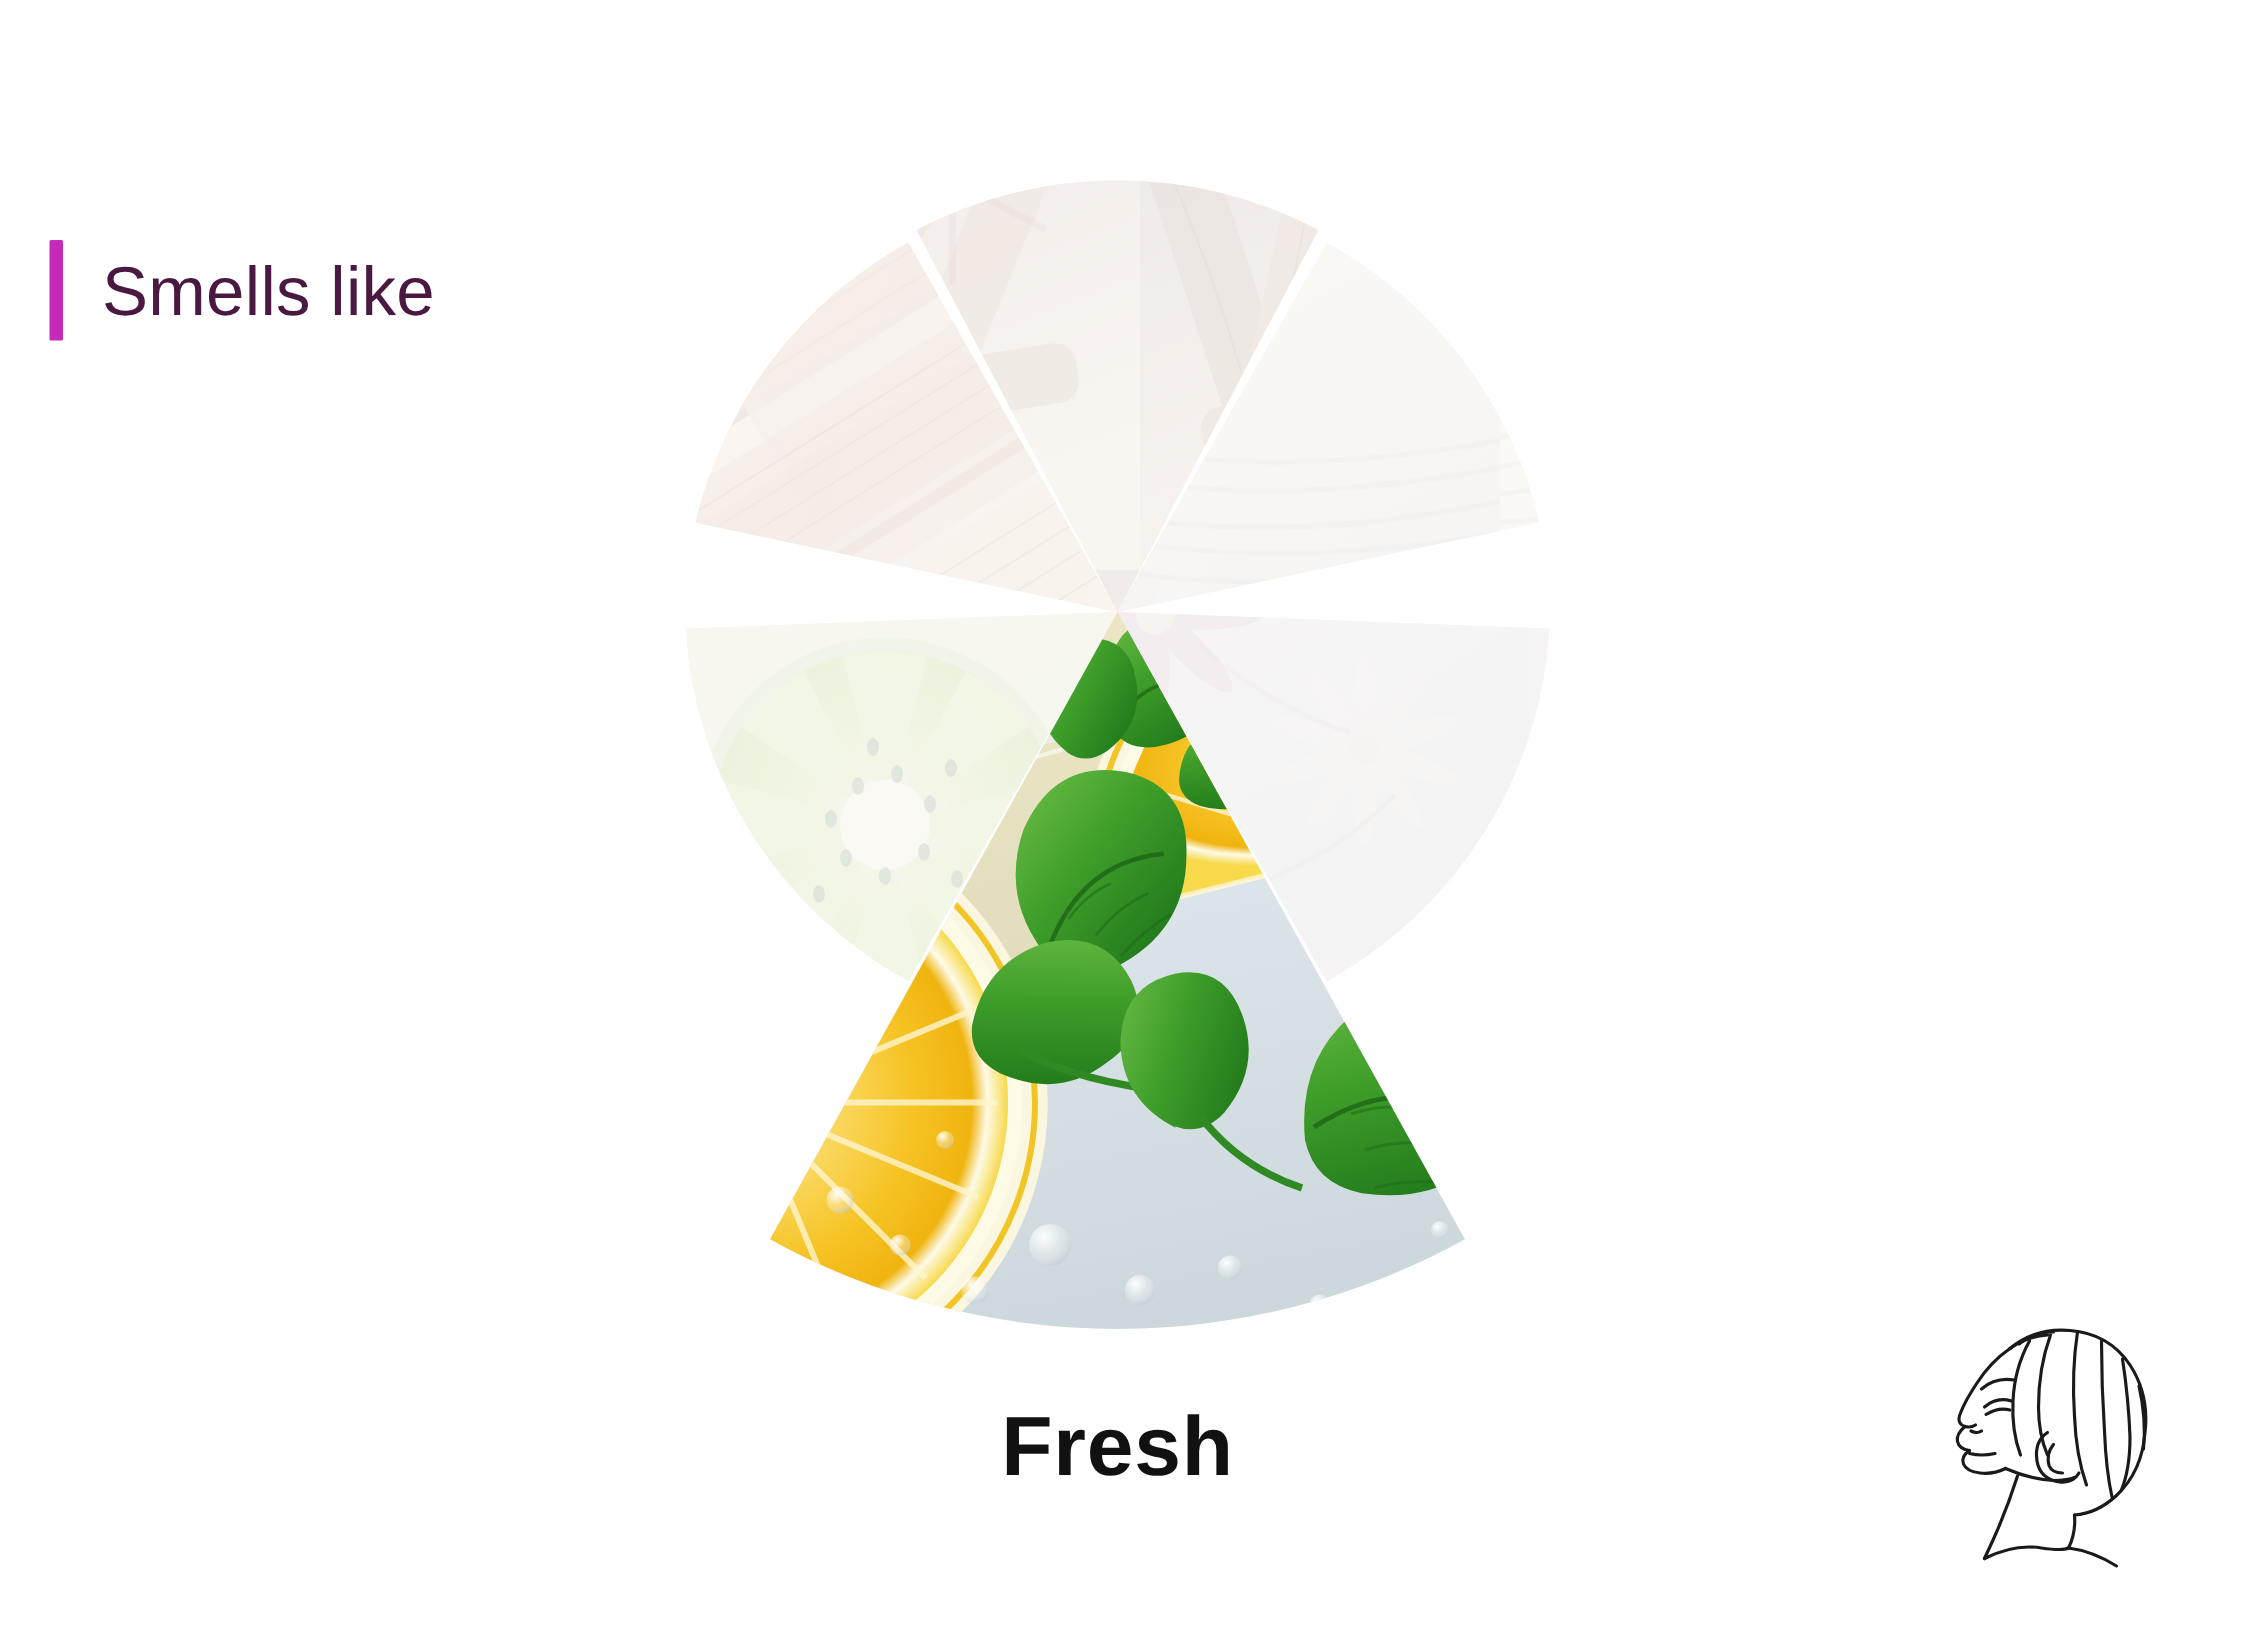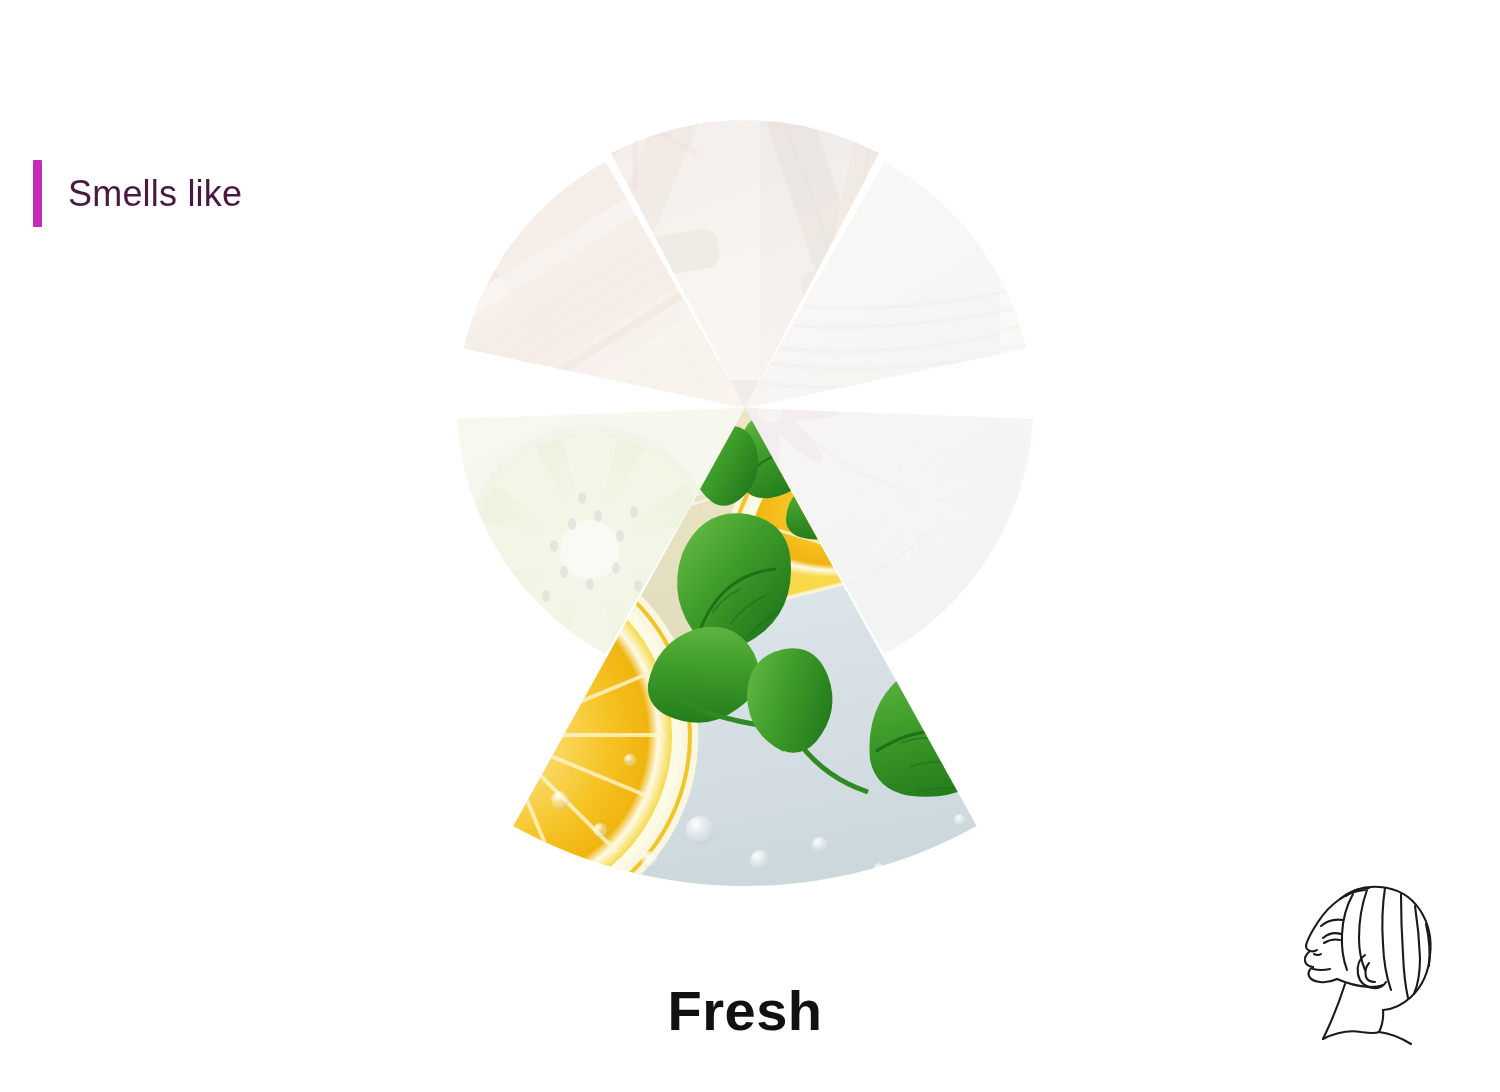--- a/index.html
+++ b/index.html
@@ -24,21 +24,21 @@
     align-items: center;
     gap: 26px;
   }
   #accent-bar {
     width: 9px;
     height: 67px;
     background: #C32BB8;
     border-radius: 1px;
   }
   #heading-text {
-    font-size: 36px;
+    font-size: 46px;
     font-weight: 400;
     color: #4A1942;
     letter-spacing: 0.2px;
     line-height: 1;
     white-space: nowrap;
   }
 
   
   #wheel-area {
     position: absolute;
@@ -53,21 +53,20 @@
   #selected-label {
     position: absolute;
     left: 745px;
     top: 931px;
     transform: translateX(-50%);
     font-size: 56px;
     font-weight: bold;
     color: #111111;
     letter-spacing: 0.5px;
     white-space: nowrap;
-    margin-top: 47px;
   }
 
   
   #sense-icon {
     position: absolute;
     left: 1283px;
     top: 866px;
     width: 185px;
     height: 185px;
   }

